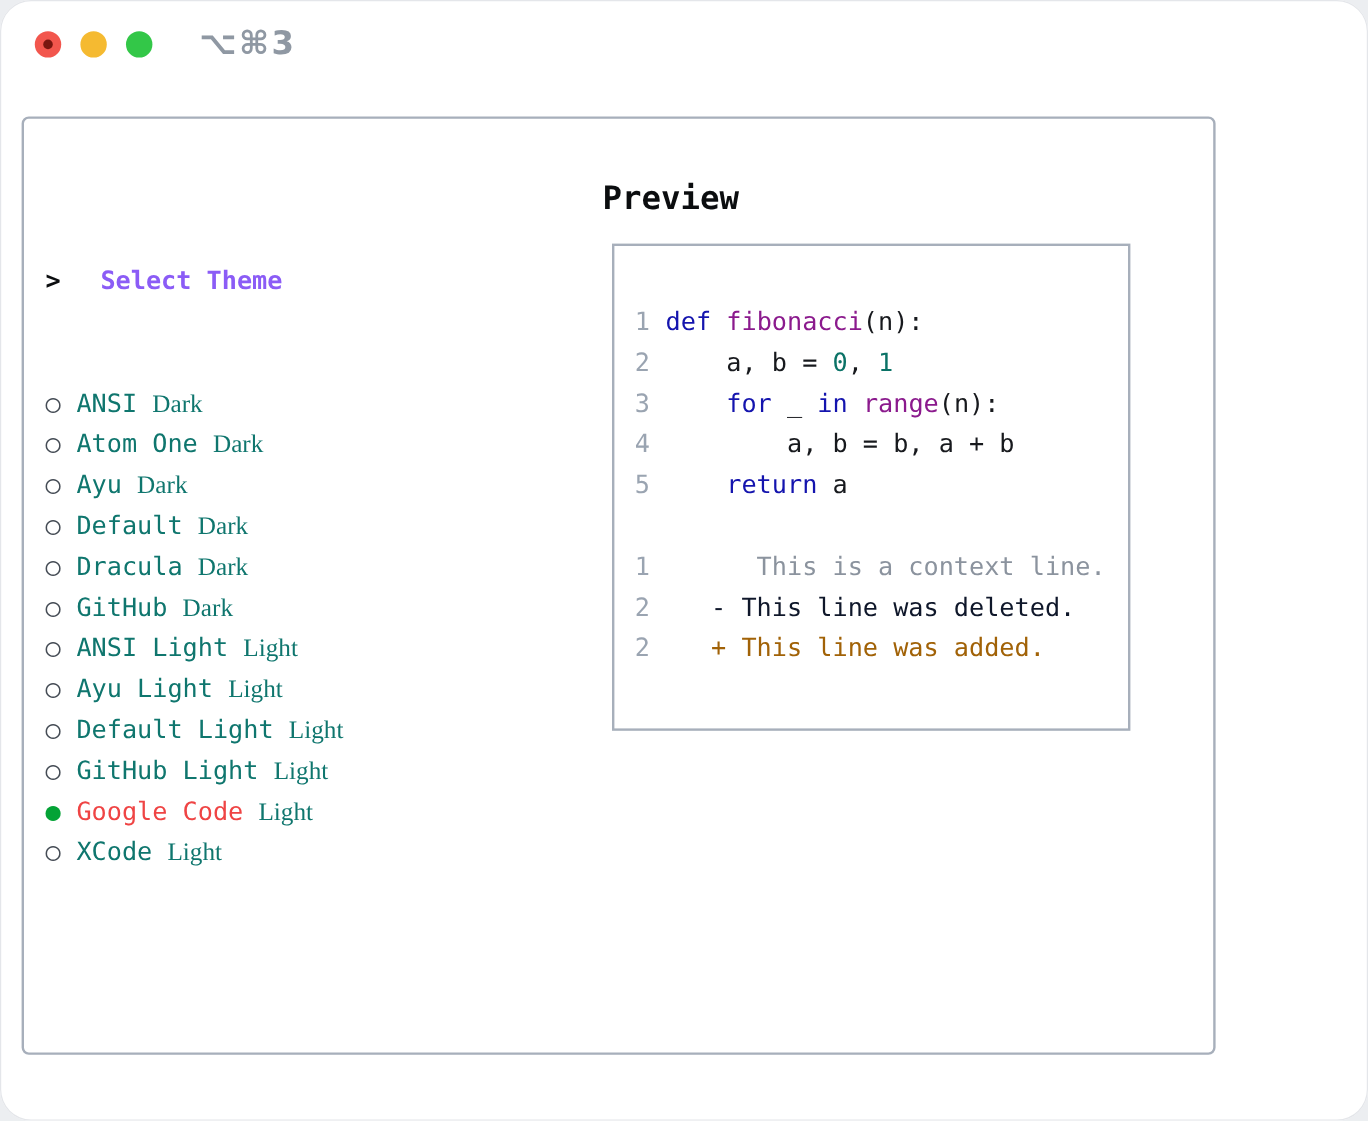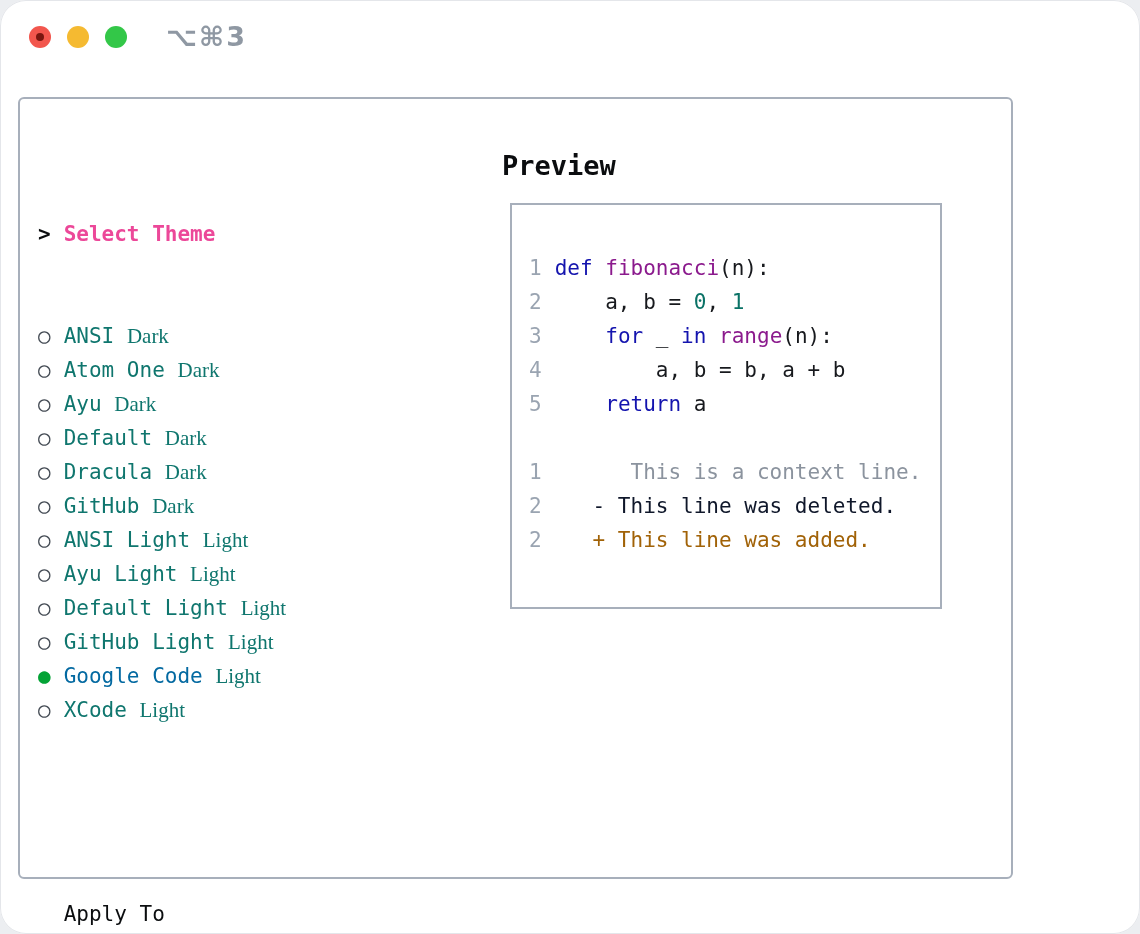--- a/index.html
+++ b/index.html
@@ -22,24 +22,24 @@
                font-size:27px; font-weight:600; color:#8f98a3; letter-spacing:2px; }
   
   .panel { position:absolute; left:18px; top:97px; width:995px; height:782px;
            border:2px solid #a7afbb; border-radius:6px; background:#fff; }
   .left-col { position:absolute; left:18px; top:50px; font-size:21px; line-height:34px;
               white-space:pre; color:#2c3138; }
   .row { height:34px; }
   .marker { display:inline-block; width:13px; color:#454c55; }
   .marker.on { color:#04a336; }
   .prompt { color:#0b0d0f; font-weight:bold; }
-  .hdr { font-weight:bold; color:#ec4899; }
+  .hdr { font-weight:bold; color:#8b5cf6;margin-left:20px; }
   .subhdr { color:#0b0d0f; }
   .theme-name { color:#0f766e; }
-  .theme-name.on { color:#0369a1; }
+  .theme-name.on { color:#ef4444; }
   .variant { color:#0f766e;font-family:Liberation Serif, serif; }
   
   .preview-label { position:absolute; left:482px; top:50px; font-size:27px; line-height:34px;
                    font-weight:bold; color:#0b0d0f; }
   .preview-box { position:absolute; left:490px; top:104px; width:432px; height:406px;
                  border:2px solid #a7afbb; background:#fff; }
   .code { position:absolute; left:17px; top:46px; font-size:21px; line-height:34px; white-space:pre; }
   .ln  { display:inline-block; width:13px; color:#9aa4b1; }
   .kw  { color:#1414ae; }
   .fn  { color:#8b1a8d; }
@@ -60,21 +60,20 @@
     <div class="dot dot-green"></div>
     <div class="win-title">⌥⌘3</div>
   </div>
 
   <div class="panel">
 
     <div class="left-col">
       <div class="row"><span class="marker prompt">&gt;</span> <span class="hdr">Select Theme</span></div>
       <div><div class="row"><span class="marker">○</span> <span class="theme-name">ANSI</span> <span class="variant">Dark</span></div><div class="row"><span class="marker">○</span> <span class="theme-name">Atom One</span> <span class="variant">Dark</span></div><div class="row"><span class="marker">○</span> <span class="theme-name">Ayu</span> <span class="variant">Dark</span></div><div class="row"><span class="marker">○</span> <span class="theme-name">Default</span> <span class="variant">Dark</span></div><div class="row"><span class="marker">○</span> <span class="theme-name">Dracula</span> <span class="variant">Dark</span></div><div class="row"><span class="marker">○</span> <span class="theme-name">GitHub</span> <span class="variant">Dark</span></div><div class="row"><span class="marker">○</span> <span class="theme-name">ANSI Light</span> <span class="variant">Light</span></div><div class="row"><span class="marker">○</span> <span class="theme-name">Ayu Light</span> <span class="variant">Light</span></div><div class="row"><span class="marker">○</span> <span class="theme-name">Default Light</span> <span class="variant">Light</span></div><div class="row"><span class="marker">○</span> <span class="theme-name">GitHub Light</span> <span class="variant">Light</span></div><div class="row"><span class="marker on">●</span> <span class="theme-name on">Google Code</span> <span class="variant">Light</span></div><div class="row"><span class="marker">○</span> <span class="theme-name">XCode</span> <span class="variant">Light</span></div></div>
       <div class="row"> </div>
-      <div class="row"><span class="marker"></span> <span class="subhdr">Apply To</span></div>
       
       
       
       
     </div>
 
     <div class="preview-label">Preview</div>
 
     <div class="preview-box">
       <div class="code"><div><span class="ln">1</span> <span class="kw">def</span><span class="pl"> </span><span class="fn">fibonacci</span><span class="pl">(n):</span></div><div><span class="ln">2</span> <span class="pl">    a, b = </span><span class="lit">0</span><span class="pl">, </span><span class="lit">1</span></div><div><span class="ln">3</span> <span class="pl">    </span><span class="kw">for</span><span class="pl"> _ </span><span class="kw">in</span><span class="pl"> </span><span class="fn">range</span><span class="pl">(n):</span></div><div><span class="ln">4</span> <span class="pl">        a, b = b, a + b</span></div><div><span class="ln">5</span> <span class="pl">    </span><span class="kw">return</span><span class="pl"> a</span></div><div><span class="ln"></span> &nbsp;</div><div><span class="ln">1</span> <span class="ctx">      This is a context line.</span></div><div><span class="ln">2</span> <span class="del">   - This line was deleted.</span></div><div><span class="ln">2</span> <span class="add">   + This line was added.</span></div></div>

